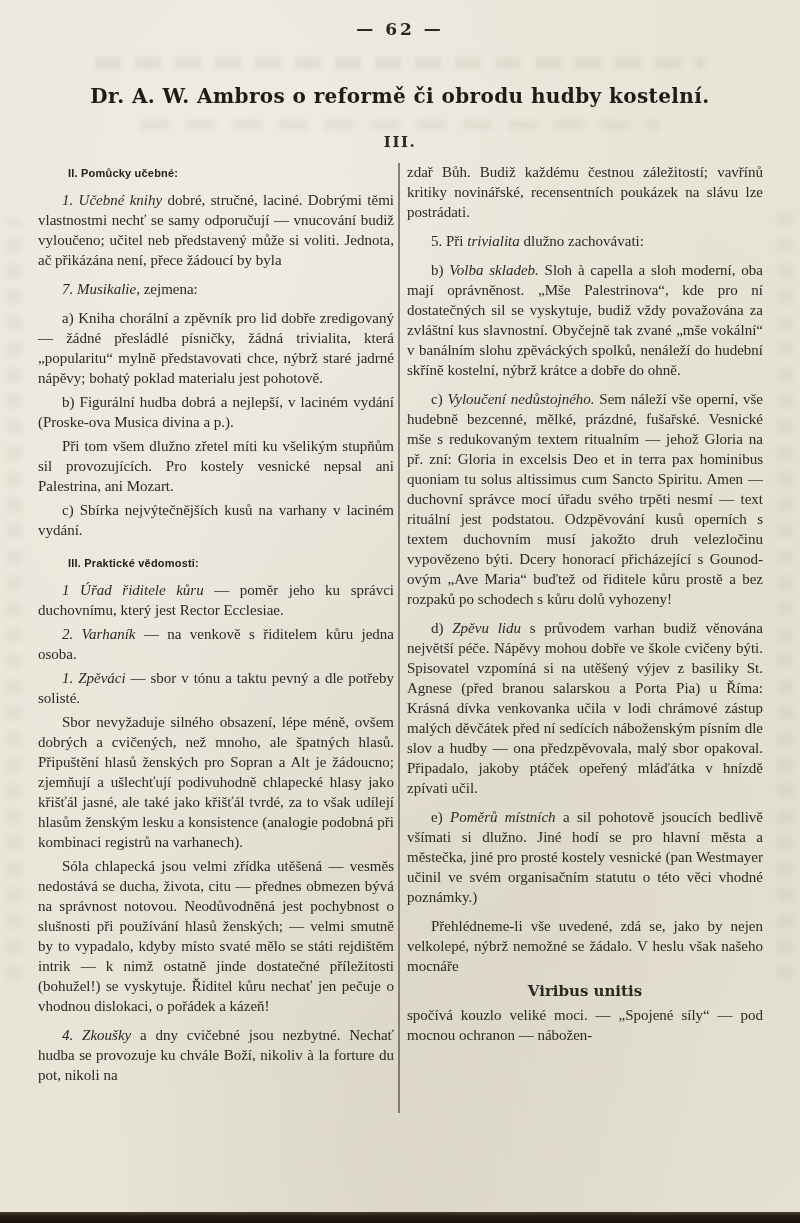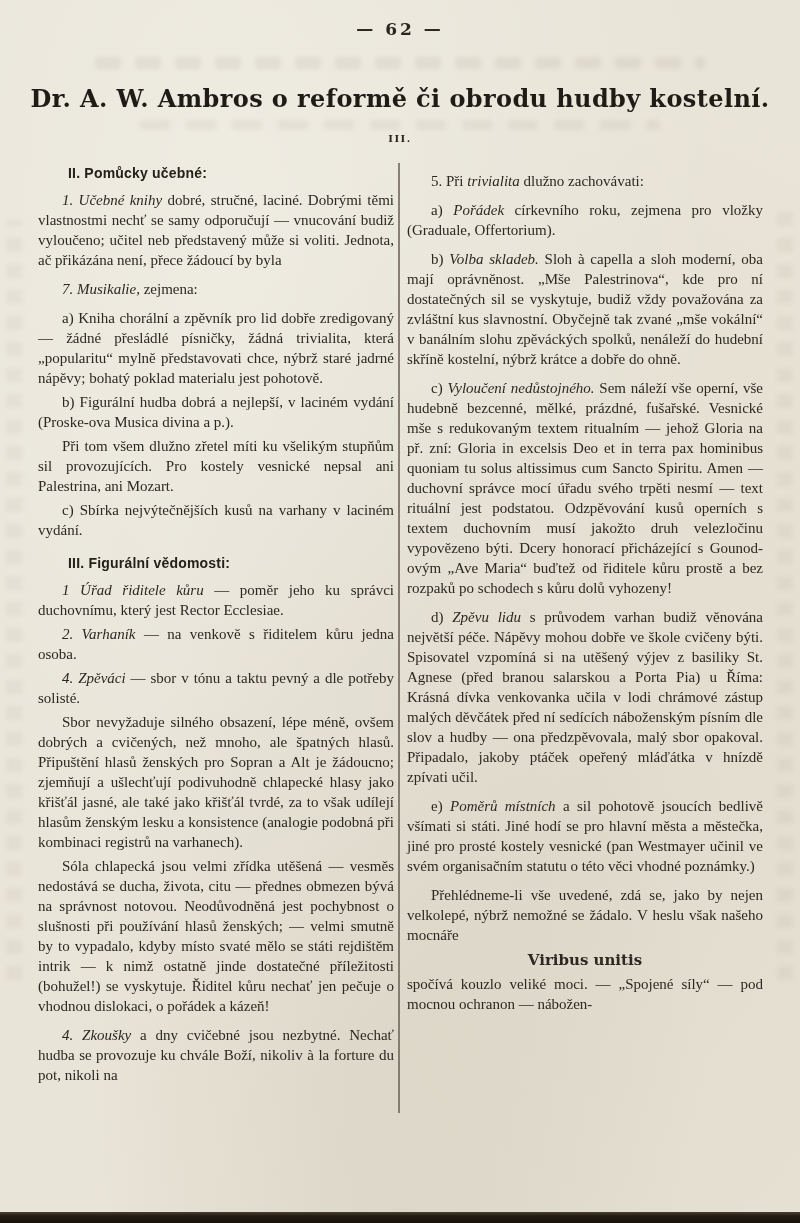--- a/index.html
+++ b/index.html
@@ -16,26 +16,26 @@
     color:#2c2822;
   }
   .page-number{
     position:absolute;top:19px;left:0;width:100%;
     text-align:center;font-family:"DejaVu Serif",serif;
     font-weight:bold;font-size:17px;letter-spacing:3px;color:#2a251f;
   }
   .title{
     position:absolute;top:84px;left:0;width:100%;margin:0;
     text-align:center;font-family:"DejaVu Serif",serif;
-    font-weight:bold;font-size:24px;letter-spacing:0.4px;color:#1f1b16;
+    font-weight:bold;font-size:20px;letter-spacing:0.4px;color:#1f1b16;
   }
   .section-numeral{
     position:absolute;top:133px;left:0;width:100%;
     text-align:center;font-family:"DejaVu Serif",serif;
-    font-weight:bold;font-size:10px;letter-spacing:1.5px;color:#2a251f;
+    font-weight:bold;font-size:15px;letter-spacing:1.5px;color:#2a251f;
   }
   .col{
     position:absolute;top:162px;width:356px;
     font-size:15px;line-height:20px;text-align:justify;
   }
   .col-left{left:38px;}
   .col-right{left:407px;}
   .divider{
     position:absolute;left:398px;top:163px;width:1.5px;height:950px;
     background:#6e655a;opacity:.8;
@@ -43,21 +43,21 @@
   .para{margin:0;}
   .para + .para{margin-top:4px;}
   h3.col-heading + .para{margin-top:2px;}
   .gap-med{margin-top:9px !important;}
   .indent{text-indent:24px;}
   .center{text-align:center;text-indent:0;margin-top:5px !important;}
   .seg-italic{font-style:italic;}
   .seg-bold{font-weight:bold;font-family:"DejaVu Serif",serif;}
   h3.col-heading{
     font-family:"Liberation Sans",sans-serif;
-    font-size:14px;font-weight:bold;letter-spacing:0.2px;
+    font-size:11px;font-weight:bold;letter-spacing:0.2px;
     margin:13px 0 7px 30px;color:#24201a;
   }
   .col > h3.col-heading:first-child{margin-top:1px;}
   .bottom-band{
     position:absolute;bottom:0;left:0;width:100%;height:11px;
     background:linear-gradient(180deg,#4a4033 0%,#241d13 35%,#17110a 100%);
   }
   .smudge{position:absolute;filter:blur(2px);opacity:.55;pointer-events:none;}
   .s1{left:95px;top:57px;width:610px;height:12px;
       background:repeating-linear-gradient(90deg, rgba(125,115,98,.18) 0 26px, transparent 26px 40px);}
@@ -82,35 +82,35 @@
   <div class="section-numeral">III.</div>
 
   <div class="col col-left" id="col-left">
       <h3 class="col-heading">II. Pomůcky učebné:</h3>
       <p class="para indent"><span class="seg-italic">1. Učebné knihy </span><span class="seg-normal">dobré, stručné, laciné. Dobrými těmi vlastnostmi nechť se samy odporučují — vnucování budiž vyloučeno; učitel neb představený může si voliti. Jednota, ač přikázána není, přece žádoucí by byla</span></p>
       <p class="para indent gap-med"><span class="seg-italic">7. Musikalie, </span><span class="seg-normal">zejmena:</span></p>
       <p class="para indent gap-med"><span class="seg-normal">a) Kniha chorální a zpěvník pro lid dobře zredigovaný — žádné přesládlé písničky, žádná trivialita, která „popularitu“ mylně představovati chce, nýbrž staré jadrné nápěvy; bohatý poklad materialu jest pohotově.</span></p>
       <p class="para indent"><span class="seg-normal">b) Figurální hudba dobrá a nejlepší, v laciném vydání (Proske-ova Musica divina a p.).</span></p>
       <p class="para indent"><span class="seg-normal">Při tom všem dlužno zřetel míti ku všelikým stupňům sil provozujících. Pro kostely vesnické nepsal ani Palestrina, ani Mozart.</span></p>
       <p class="para indent"><span class="seg-normal">c) Sbírka nejvýtečnějších kusů na varhany v laciném vydání.</span></p>
-      <h3 class="col-heading">III. Figurální vědomosti:</h3>
+      <h3 class="col-heading">III. Praktické vědomosti:</h3>
       <p class="para indent"><span class="seg-italic">1 Úřad řiditele kůru </span><span class="seg-normal">— poměr jeho ku správci duchovnímu, který jest Rector Ecclesiae.</span></p>
       <p class="para indent"><span class="seg-italic">2. Varhaník </span><span class="seg-normal">— na venkově s řiditelem kůru jedna osoba.</span></p>
-      <p class="para indent"><span class="seg-italic">4. Zpěváci </span><span class="seg-normal">— sbor v tónu a taktu pevný a dle potřeby solisté.</span></p>
+      <p class="para indent"><span class="seg-italic">1. Zpěváci </span><span class="seg-normal">— sbor v tónu a taktu pevný a dle potřeby solisté.</span></p>
       <p class="para indent"><span class="seg-normal">Sbor nevyžaduje silného obsazení, lépe méně, ovšem dobrých a cvičených, než mnoho, ale špatných hlasů. Připuštění hlasů ženských pro Sopran a Alt je žádoucno; zjemňují a ušlechťují podivuhodně chlapecké hlasy jako křišťál jasné, ale také jako křišťál tvrdé, za to však udílejí hlasům ženským lesku a konsistence (analogie podobná při kombinaci registrů na varhanech).</span></p>
       <p class="para indent"><span class="seg-normal">Sóla chlapecká jsou velmi zřídka utěšená — vesměs nedostává se ducha, života, citu — přednes obmezen bývá na správnost notovou. Neodůvodněná jest pochybnost o slušnosti při používání hlasů ženských; — velmi smutně by to vypadalo, kdyby místo svaté mělo se státi rejdištěm intrik — k nimž ostatně jinde dostatečné příležitosti (bohužel!) se vyskytuje. Řiditel kůru nechať jen pečuje o vhodnou dislokaci, o pořádek a kázeň!</span></p>
       <p class="para indent gap-med"><span class="seg-italic">4. Zkoušky </span><span class="seg-normal">a dny cvičebné jsou nezbytné. Nechať hudba se provozuje ku chvále Boží, nikoliv à la forture du pot, nikoli na</span></p>
     </div>
   <div class="divider"></div>
   <div class="col col-right" id="col-right">
+      <p class="para"><span class="seg-normal">zdař Bůh. Budiž každému čestnou záležitostí; vavřínů kritiky novinářské, recensentních poukázek na slávu lze postrádati.</span></p>
       <p class="para indent gap-med"><span class="seg-normal">5. Při </span><span class="seg-italic">trivialita </span><span class="seg-normal">dlužno zachovávati:</span></p>
-      <p class="para indent gap-med"><span class="seg-normal">a) </span><span class="seg-italic">Pořádek </span><span class="seg-normal">církevního roku, zejmena pro vložky (Graduale, Offertorium).</span></p>
       <p class="para indent gap-med"><span class="seg-normal">b) </span><span class="seg-italic">Volba skladeb. </span><span class="seg-normal">Sloh à capella a sloh moderní, oba mají oprávněnost. „Mše Palestrinova“, kde pro ní dostatečných sil se vyskytuje, budiž vždy považována za zvláštní kus slavnostní. Obyčejně tak zvané „mše vokální“ v banálním slohu zpěváckých spolků, nenáleží do hudební skříně kostelní, nýbrž krátce a dobře do ohně.</span></p>
       <p class="para indent gap-med"><span class="seg-normal">c) </span><span class="seg-italic">Vyloučení nedůstojného. </span><span class="seg-normal">Sem náleží vše operní, vše hudebně bezcenné, mělké, prázdné, fušařské. Vesnické mše s redukovaným textem ritualním — jehož Gloria na př. zní: Gloria in excelsis Deo et in terra pax hominibus quoniam tu solus altissimus cum Sancto Spiritu. Amen — duchovní správce mocí úřadu svého trpěti nesmí — text rituální jest podstatou. Odzpěvování kusů operních s textem duchovním musí jakožto druh velezločinu vypovězeno býti. Dcery honorací přicházející s Gounod-ovým „Ave Maria“ buďtež od řiditele kůru prostě a bez rozpaků po schodech s kůru dolů vyhozeny!</span></p>
       <p class="para indent gap-med"><span class="seg-normal">d) </span><span class="seg-italic">Zpěvu lidu </span><span class="seg-normal">s průvodem varhan budiž věnována největší péče. Nápěvy mohou dobře ve škole cvičeny býti. Spisovatel vzpomíná si na utěšený výjev z basiliky St. Agnese (před branou salarskou a Porta Pia) u Říma: Krásná dívka venkovanka učila v lodi chrámové zástup malých děvčátek před ní sedících náboženským písním dle slov a hudby — ona předzpěvovala, malý sbor opakoval. Připadalo, jakoby ptáček opeřený mláďátka v hnízdě zpívati učil.</span></p>
-      <p class="para indent gap-med"><span class="seg-normal">e) </span><span class="seg-italic">Poměrů místních </span><span class="seg-normal">a sil pohotově jsoucích bedlivě všímati si státi. Jiné hodí se pro hlavní města a městečka, jiné pro prosté kostely vesnické (pan Westmayer učinil ve svém organisačním statutu o této věci vhodné poznámky.)</span></p>
+      <p class="para indent gap-med"><span class="seg-normal">e) </span><span class="seg-italic">Poměrů místních </span><span class="seg-normal">a sil pohotově jsoucích bedlivě všímati si dlužno. Jiné hodí se pro hlavní města a městečka, jiné pro prosté kostely vesnické (pan Westmayer učinil ve svém organisačním statutu o této věci vhodné poznámky.)</span></p>
       <p class="para indent gap-med"><span class="seg-normal">Přehlédneme-li vše uvedené, zdá se, jako by nejen velkolepé, nýbrž nemožné se žádalo. V heslu však našeho mocnáře</span></p>
       <p class="para center"><span class="seg-bold">Viribus unitis</span></p>
       <p class="para"><span class="seg-normal">spočívá kouzlo veliké moci. — „Spojené síly“ — pod mocnou ochranon — nábožen-</span></p>
     </div>
 
   <div class="bottom-band"></div>
 </div>
 
 </body></html>

